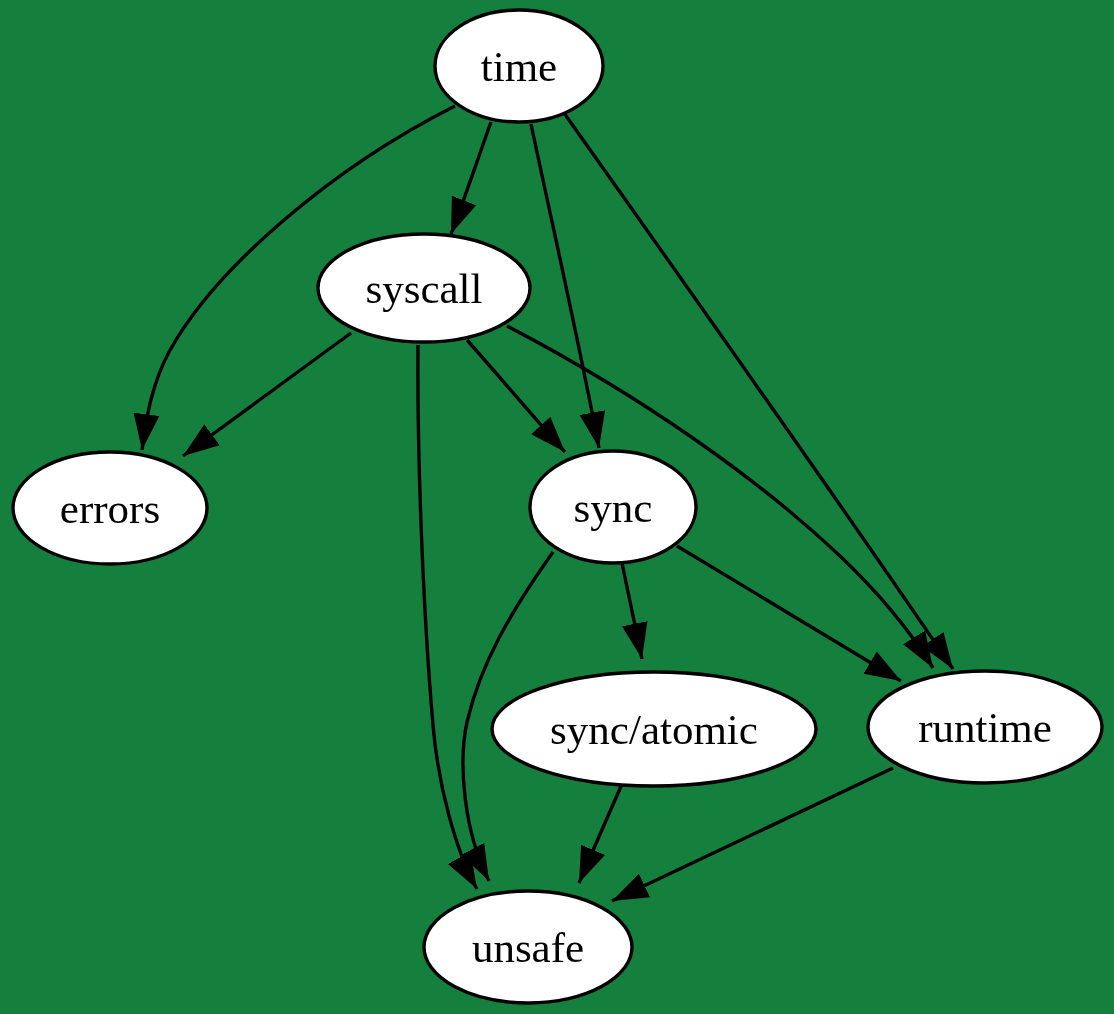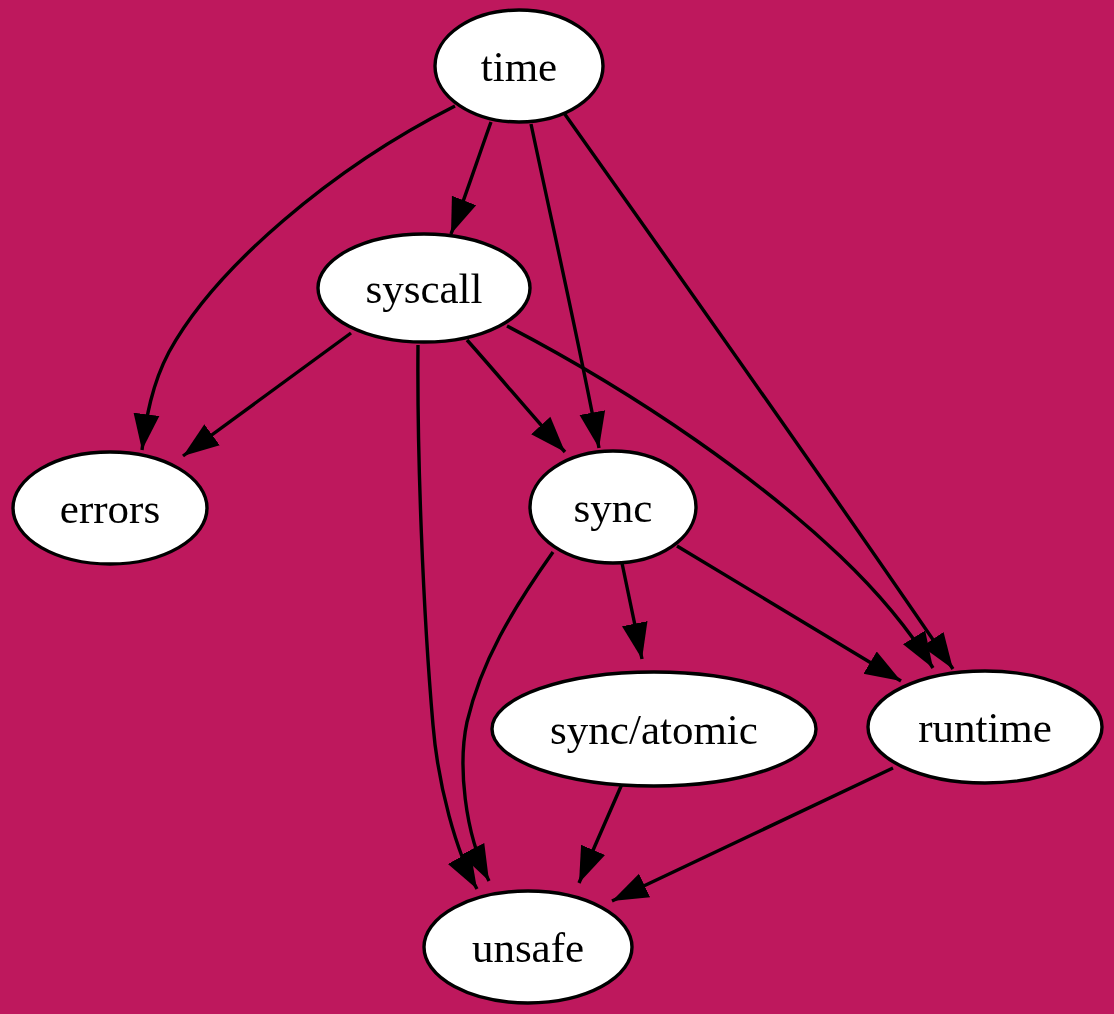--- a/index.html
+++ b/index.html
@@ -3,21 +3,21 @@
 <meta charset="utf-8">
 <style>
   html, body {
     margin: 0;
     padding: 0;
     background: #ffffff;
   }
   #stage {
     width: 1114px;
     height: 1014px;
-    background: #be185d;
+    background: #15803d;
     position: relative;
     overflow: hidden;
   }
   svg { display: block; }
   .edge-path {
     fill: none;
     stroke: #000000;
     stroke-width: 3.4;
   }
   .node-ellipse {

